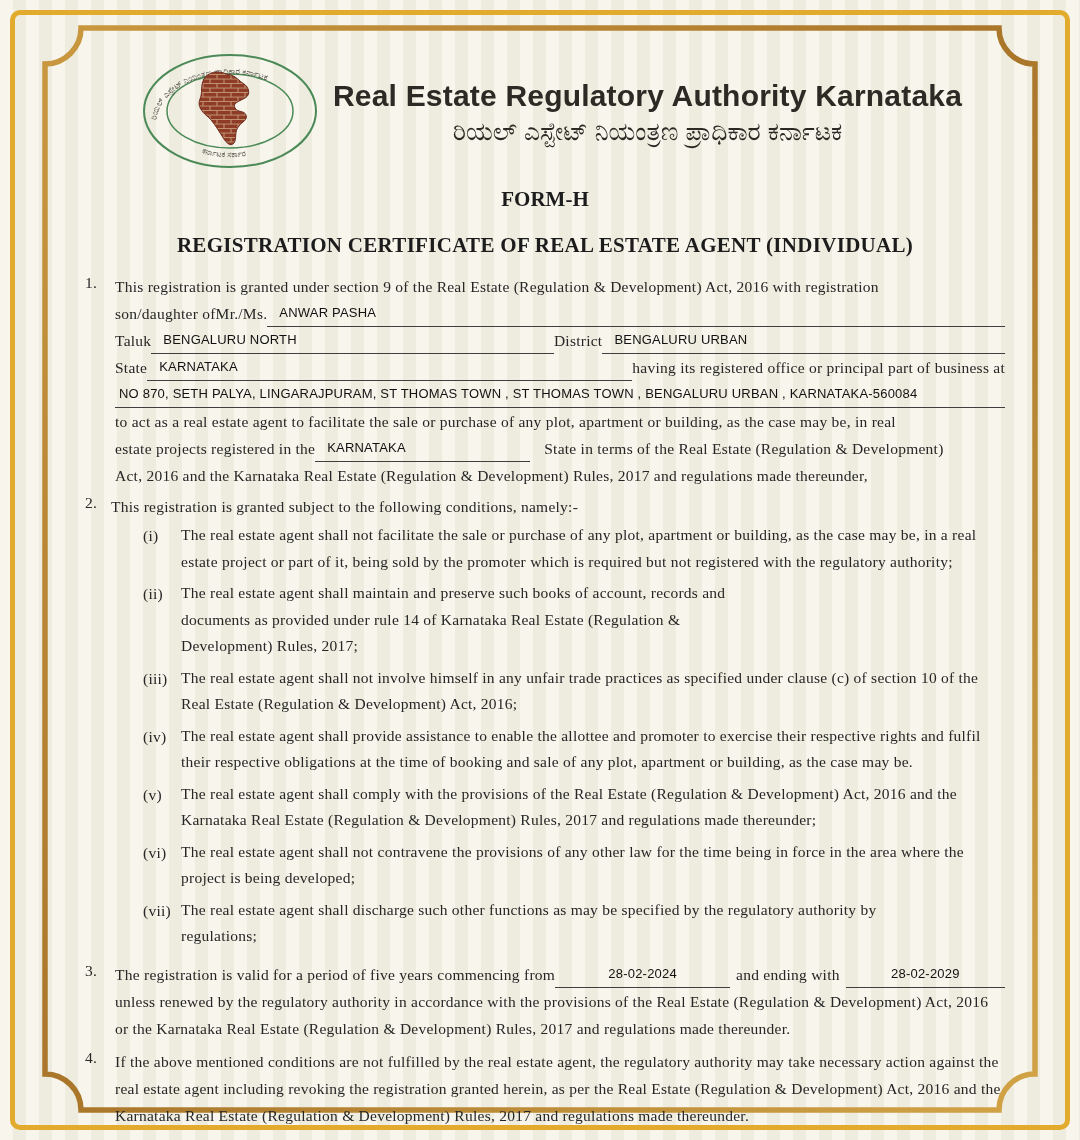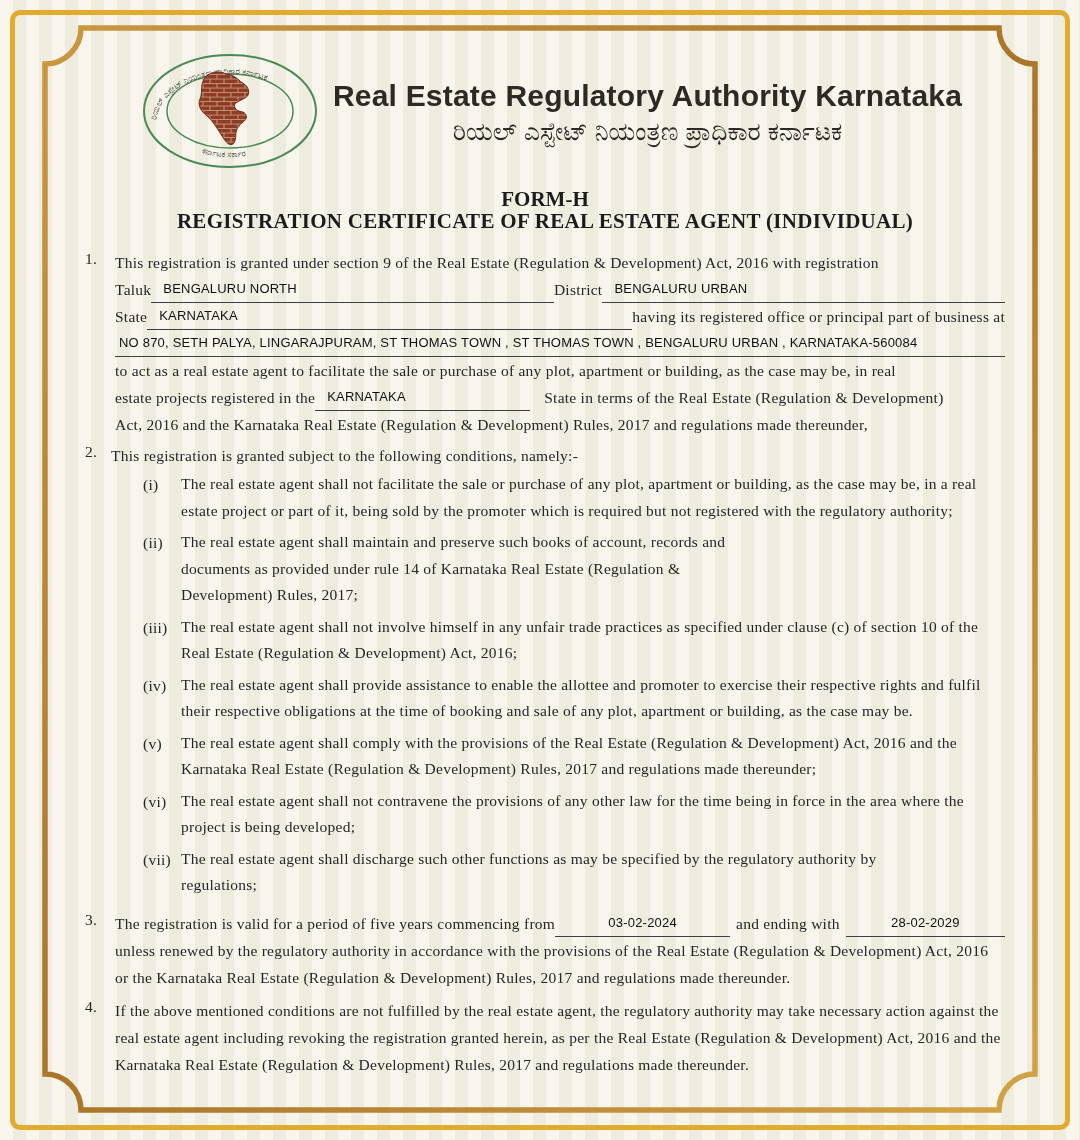--- a/index.html
+++ b/index.html
@@ -29,21 +29,21 @@
     font-family:"Liberation Sans", sans-serif; font-weight:bold;
     font-size:30px; color:#2d2a25; letter-spacing:0.2px;
   }
   .title-kn {
     font-family:"Liberation Sans", sans-serif;
     font-size:25px; color:#2d2a25; margin-top:4px;
   }
 
   .form-head { text-align:center; margin-top:14px; font-weight:bold; color:#1c1c1c; }
   .form-head div { font-size:21px; line-height:22px; }
-  .form-title { letter-spacing:0.3px; }
+  .form-title { letter-spacing:0.3px;margin-top:24px; }
 
   
   .clauses { margin-top:17px; font-size:15.5px; letter-spacing:0.25px; color:#262626; }
   .clause { display:flex; margin-top:6px; }
   .cnum { width:30px; flex-shrink:0; padding-top:1px; }
   .ctext { flex:1; line-height:27px; }
 
   .fline { display:flex; align-items:flex-end; min-height:27px; line-height:27px; }
   .lbl { white-space:nowrap; }
   .blank {
@@ -118,20 +118,26 @@
 
     <div class="clauses">
 
       <div class="clause">
         <span class="cnum">1.</span>
         <div class="ctext">
           <div class="fline">
             <span>This registration is granted under section 9 of the Real Estate (Regulation &amp; Development) Act, 2016 with registration</span>
           </div>
           <div class="fline">
+            <span class="lbl">son/daughter ofMr./Ms.</span>
+            <span class="blank grow">
+              <span class="val">ANWAR PASHA</span>
+            </span>
+          </div>
+          <div class="fline">
             <span class="lbl">Taluk</span>
             <span class="blank" style="flex:1;">
               <span class="val">BENGALURU NORTH</span>
             </span>
             <span class="lbl">District</span>
             <span class="blank" style="flex:1;">
               <span class="val">BENGALURU URBAN</span>
             </span>
           </div>
           <div class="fline">
@@ -198,21 +204,21 @@
           </div>
         </div>
       </div>
 
       <div class="clause">
         <span class="cnum">3.</span>
         <div class="ctext">
           <div class="fline">
             <span class="lbl">The registration is valid for a period of five years commencing from</span>
             <span class="blank" style="width:175px;">
-              <span class="val val-center">03-02-2024</span>
+              <span class="val val-center">28-02-2024</span>
             </span>
             <span class="lbl" style="padding:0 6px;">and ending with</span>
             <span class="blank grow">
               <span class="val val-center">28-02-2029</span>
             </span>
           </div>
           <div style="line-height:27px;">unless renewed by the regulatory authority in accordance with the  provisions of the Real Estate (Regulation &amp; Development) Act, 2016 or the Karnataka Real Estate (Regulation &amp; Development) Rules, 2017 and regulations made thereunder.</div>
         </div>
       </div>
 

